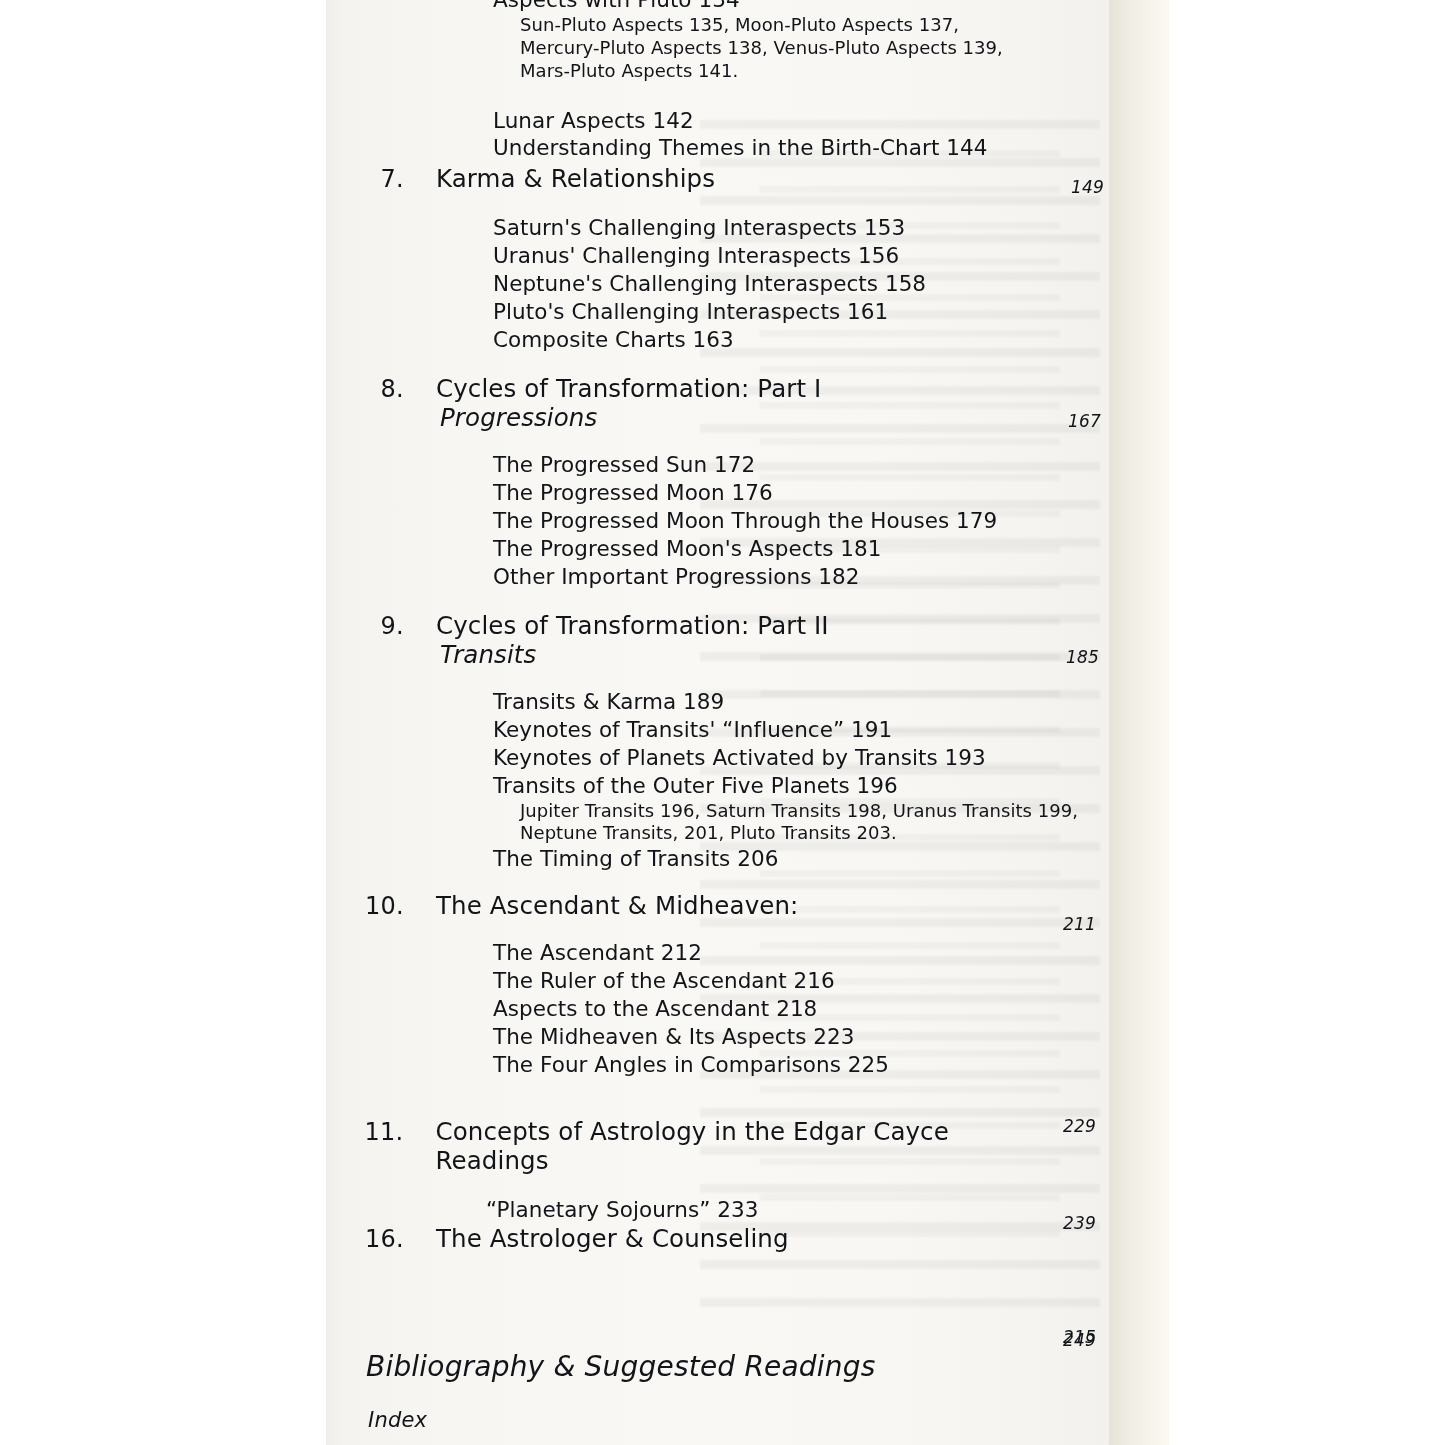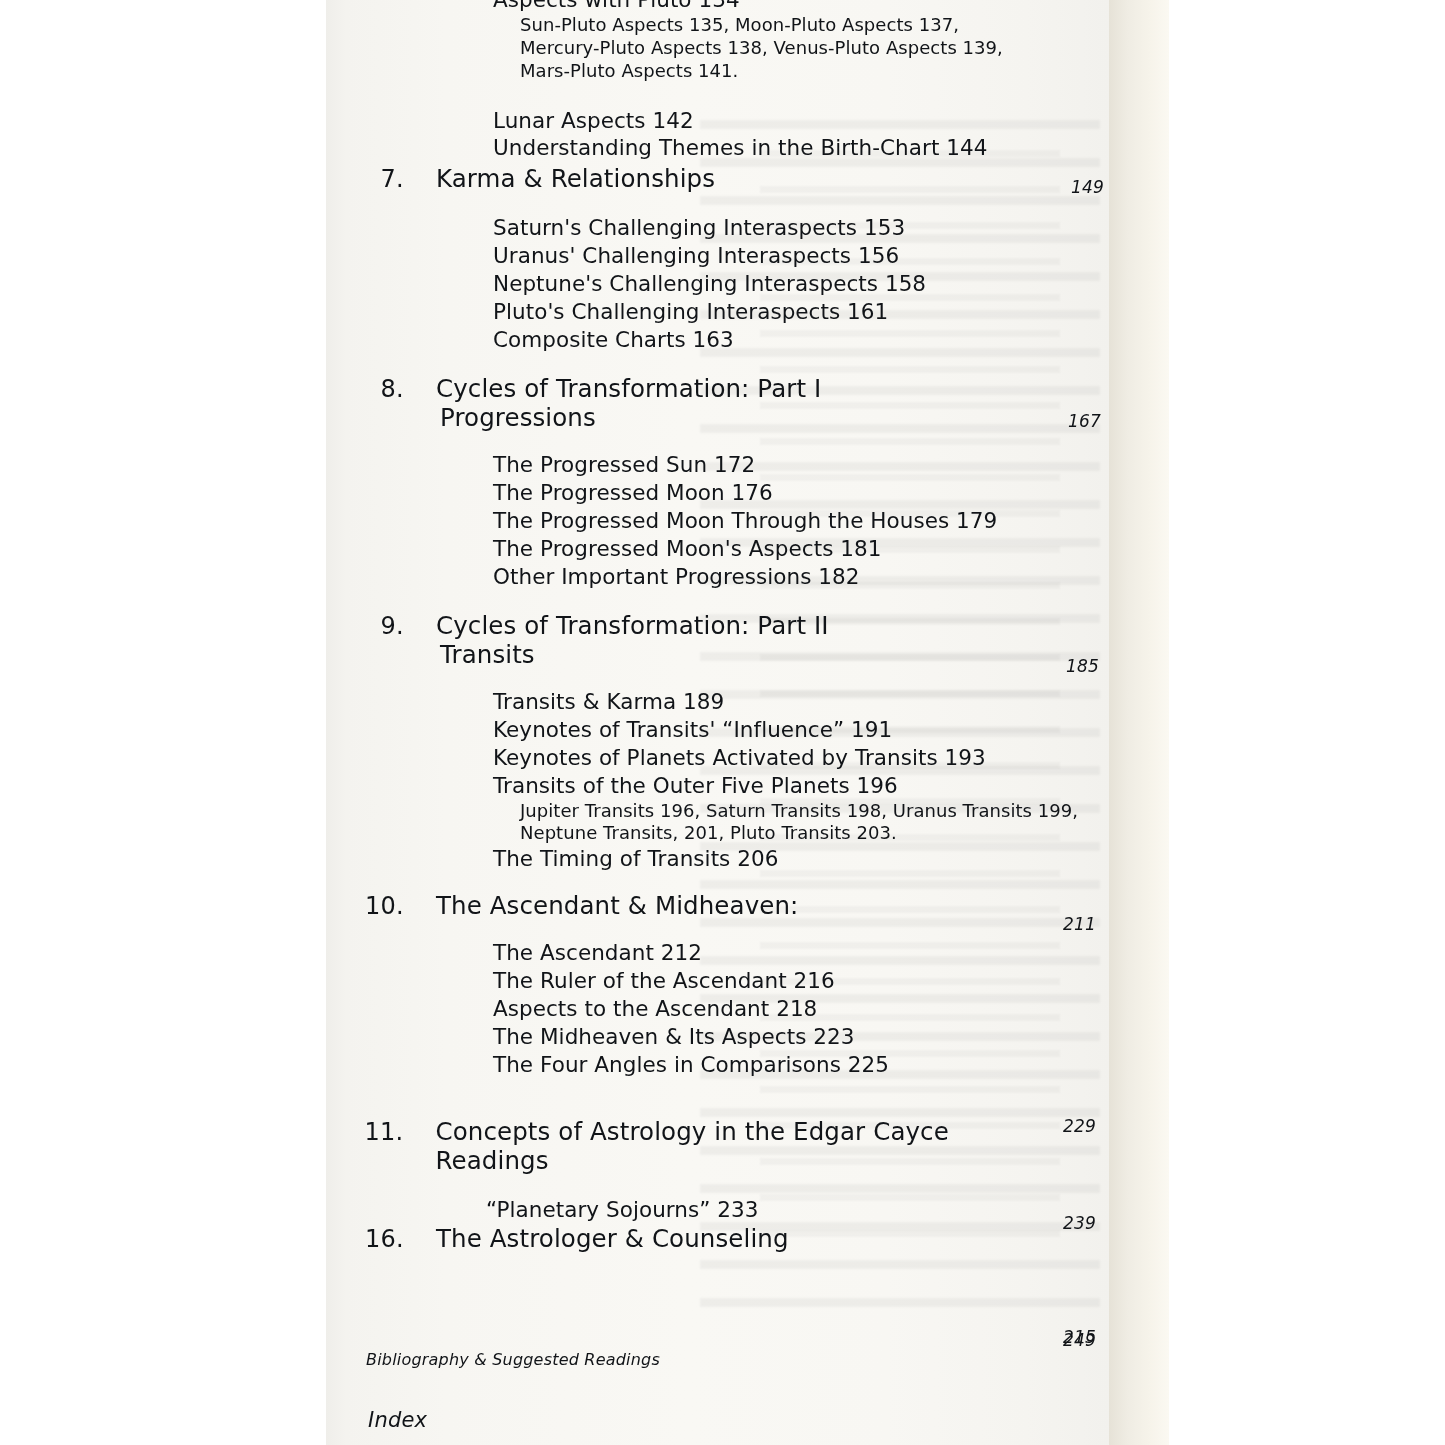--- a/index.html
+++ b/index.html
@@ -112,20 +112,21 @@
   }
   .chap-title {
     margin-left: 32px;
     font-size: 24.5px;
     line-height: 1.18;
     letter-spacing: 0.1px;
   }
   .chap-title .line2 {
     display: block;
     margin-left: 4px;
+    font-style: italic;
   }
   .pagenum {
     position: absolute;
     font-size: 17px;
     font-style: italic;
     letter-spacing: 0.2px;
   }
   .sub {
     margin-left: 167px;
     margin-top: 12px;
@@ -136,21 +137,21 @@
     letter-spacing: 0.05px;
     white-space: nowrap;
   }
   .subsub {
     margin-left: 27px;
     font-size: 18px !important;
     line-height: 1.27 !important;
   }
   .back-matter {
     position: absolute;
-    font-size: 16px;
+    font-size: 28px;
     font-style: italic;
     letter-spacing: 0.2px;
   }
   .back-matter.plain {
     font-size: 21px;
   }
 </style>
 </head>
 <body>
 
@@ -212,21 +213,21 @@
   </div>
 
   <div class="chapter" style="left:0px; top:612px;">
     <div class="chap-row">
       <div class="chap-num">9.</div>
       <div class="chap-title">
         <span>Cycles of Transformation: Part II</span>
         <span class="line2">Transits</span>
       </div>
     </div>
-    <div class="pagenum" style="left:740px; top:44px;">185</div>
+    <div class="pagenum" style="left:740px; top:35px;">185</div>
     <div class="sub" style="margin-top:18px;">
       <div>Transits &amp; Karma 189</div>
       <div>Keynotes of Transits' “Influence” 191</div>
       <div>Keynotes of Planets Activated by Transits 193</div>
       <div>Transits of the Outer Five Planets 196</div>
       <div class="subsub">Jupiter Transits 196, Saturn Transits 198, Uranus Transits 199,</div>
       <div class="subsub">Neptune Transits, 201, Pluto Transits 203.</div>
       <div>The Timing of Transits 206</div>
     </div>
   </div>

